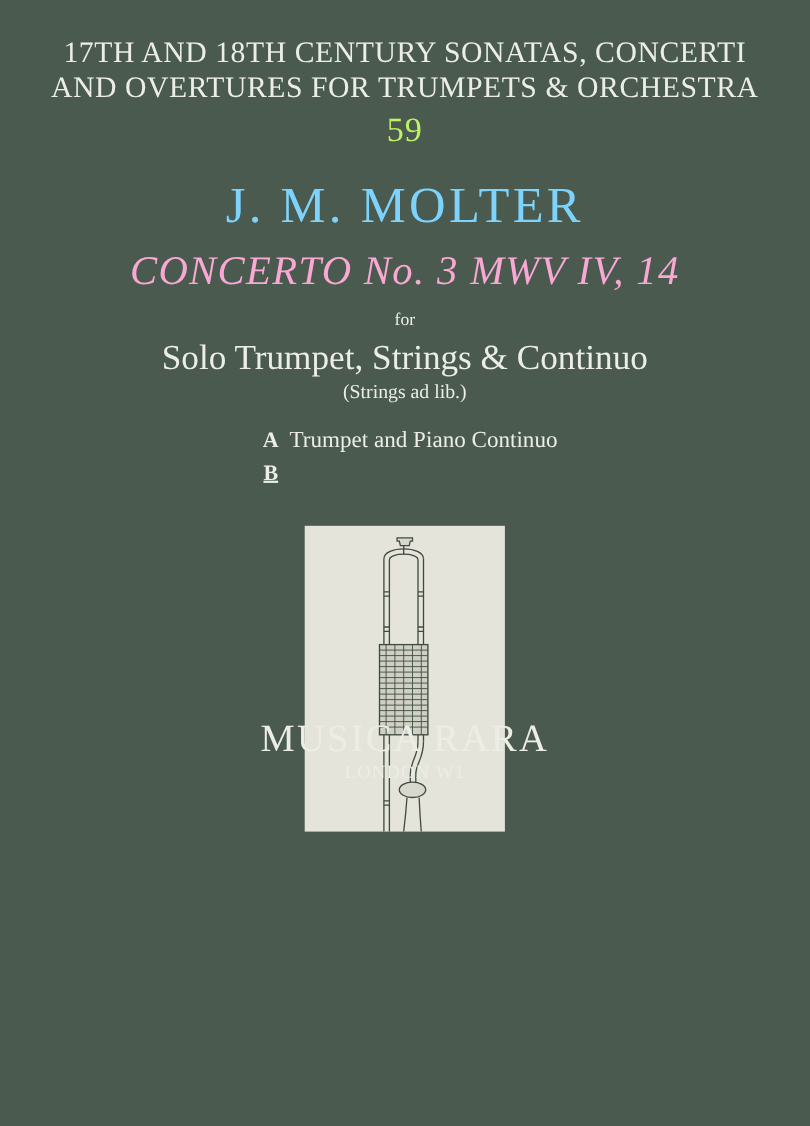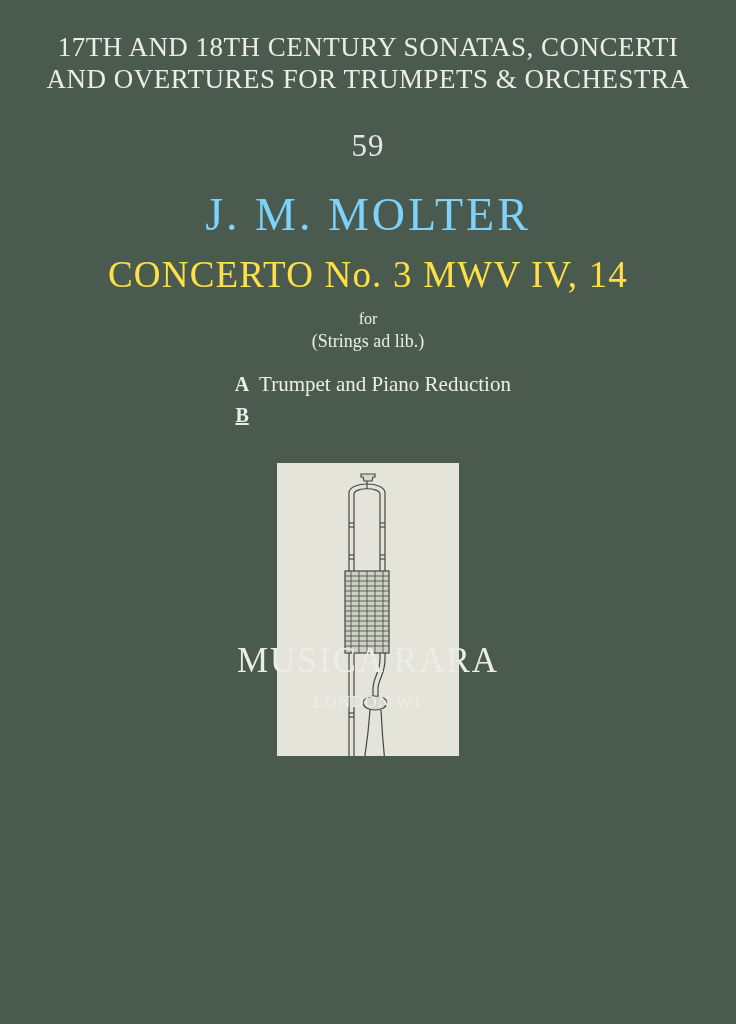--- a/index.html
+++ b/index.html
@@ -30,37 +30,38 @@
     letter-spacing: 0.5px;
     line-height: 1.18;
     text-align: center;
     white-space: nowrap;
     color: #eceee6;
     font-weight: 400;
   }
   .series-line.l1 { margin-top: 6px; }
   .series-number {
     font-size: 31px;
-    margin-top: 32px;
+    margin-top: 4px;
     letter-spacing: 1px;
-    color: #e5e5e5;
+    color: #bef264;
   }
   .composer {
     font-size: 46px;
     letter-spacing: 3px;
     margin-top: 24px;
     color: #7dd3fc;
     white-space: nowrap;
   }
   .work-title {
     font-size: 37px;
     letter-spacing: 1.2px;
     margin-top: 12px;
-    color: #fde047;
-    white-space: nowrap;
+    color: #f9a8d4;
+    white-space: nowrap;
+    font-style: italic;
   }
   .for-word {
     font-size: 16px;
     margin-top: 14px;
     color: #eceee6;
   }
   .instrumentation {
     font-size: 32px;
     margin-top: 6px;
     color: #eceee6;
@@ -114,47 +115,48 @@
     text-align: center;
   }
   .publisher-name {
     font-size: 35px;
     letter-spacing: 2px;
     color: #eceee6;
   }
   .publisher-city {
     font-size: 17px;
     letter-spacing: 1px;
-    margin-top: 11px;
+    margin-top: 0;
     color: #eceee6;
   }
 </style>
 </head>
 <body>
 
 <div class="page">
 
   <div class="series-line l1">17TH AND 18TH CENTURY SONATAS, CONCERTI</div>
   <div class="series-line">AND OVERTURES FOR TRUMPETS &amp; ORCHESTRA</div>
 
   <div class="series-number">59</div>
 
   <div class="composer">J. M. MOLTER</div>
 
   <div class="work-title">CONCERTO No. 3 MWV IV, 14</div>
 
   <div class="for-word">for</div>
 
+  <div class="instrumentation">Solo Trumpet, Strings &amp; Continuo</div>
 
   <div class="sub-instrumentation">(Strings ad lib.)</div>
 
   <div class="options">
     <div class="option-row">
       <span class="option-letter">A</span>
-      <span class="option-label">Trumpet and Piano Reduction</span>
+      <span class="option-label">Trumpet and Piano Continuo</span>
     </div>
     <div class="option-row">
       <span class="option-letter underlined">B</span>
     </div>
   </div>
 
   <div class="illustration">
     <svg width="182" height="408" viewBox="0 0 182 408" xmlns="http://www.w3.org/2000/svg">
       <g stroke="#3f4a41" fill="none" stroke-width="1.2">
 

